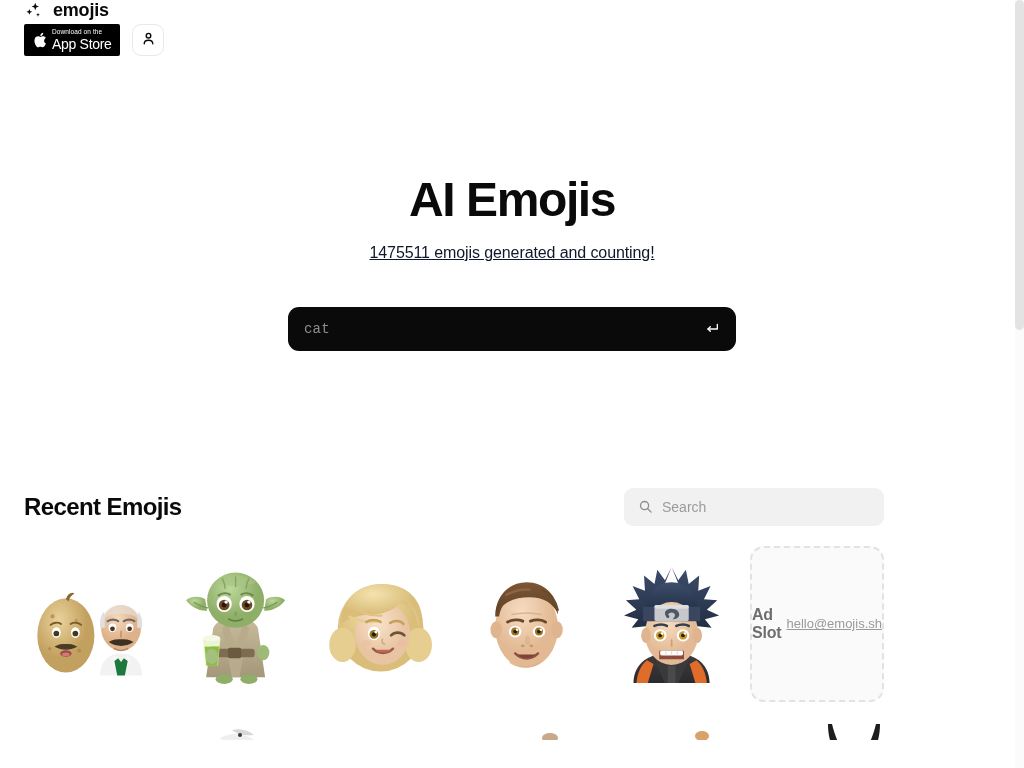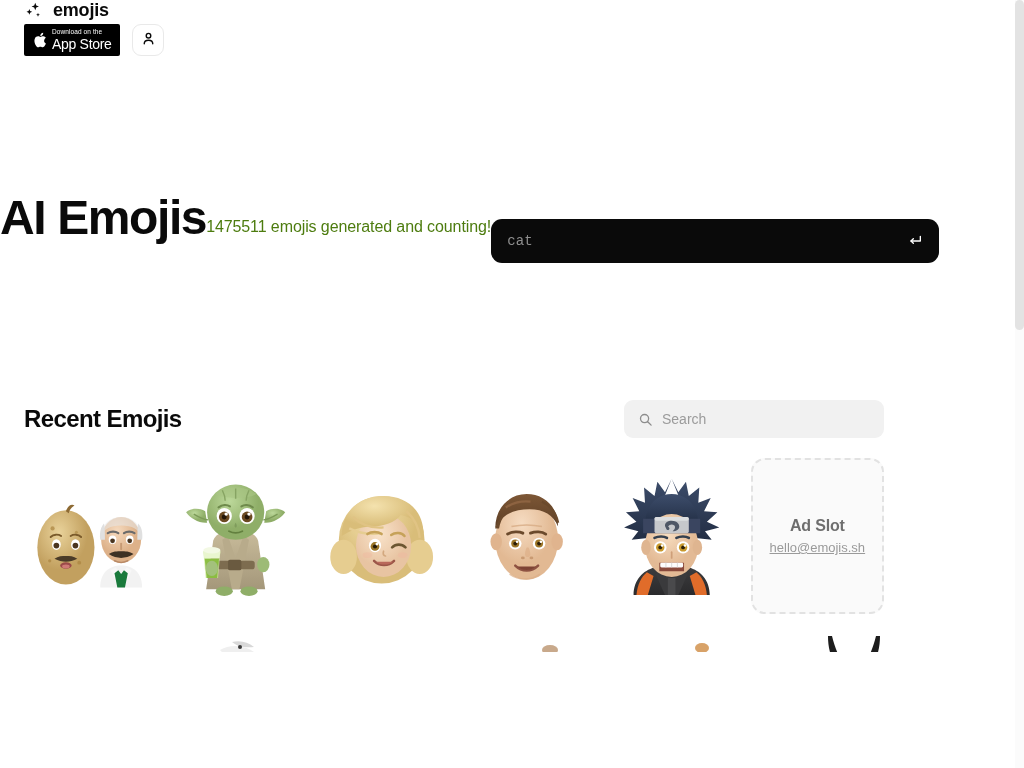--- a/index.html
+++ b/index.html
@@ -75,35 +75,36 @@
     align-items: center;
     justify-content: center;
     cursor: pointer;
   }
 
   
   .hero {
     width: 1024px;
     padding-top: 118px;
     display: flex;
-    flex-direction: row;
+    flex-direction: column;
     align-items: center;
   }
   .hero-title {
     font-size: 48px;
     font-weight: 700;
     letter-spacing: -1.4px;
     color: #0a0a0a;
     line-height: 1.1;
   }
   .hero-sub {
     margin-top: 17px;
     font-size: 16px;
-    color: #4d7c0f;
+    color: #0f172a;
     letter-spacing: -0.1px;
+    text-decoration: underline;
   }
   .prompt-wrap {
     margin-top: 45px;
     width: 448px;
     height: 44px;
     background: #0a0a0a;
     border-radius: 11px;
     display: flex;
     align-items: center;
     padding: 0 16px;
@@ -182,21 +183,21 @@
     overflow: hidden;
   }
   .emoji-art { width: 140px; height: 140px; display: block; }
 
   .ad-slot {
     height: 156px;
     border: 2px dashed #e2e2e2;
     border-radius: 14px;
     background: #fafafa;
     display: flex;
-    flex-direction: column;
+    flex-direction: row;
     align-items: center;
     justify-content: center;
     gap: 5px;
   }
   .ad-title {
     font-size: 16px;
     font-weight: 600;
     color: #6e6e6e;
     letter-spacing: -0.2px;
   }

